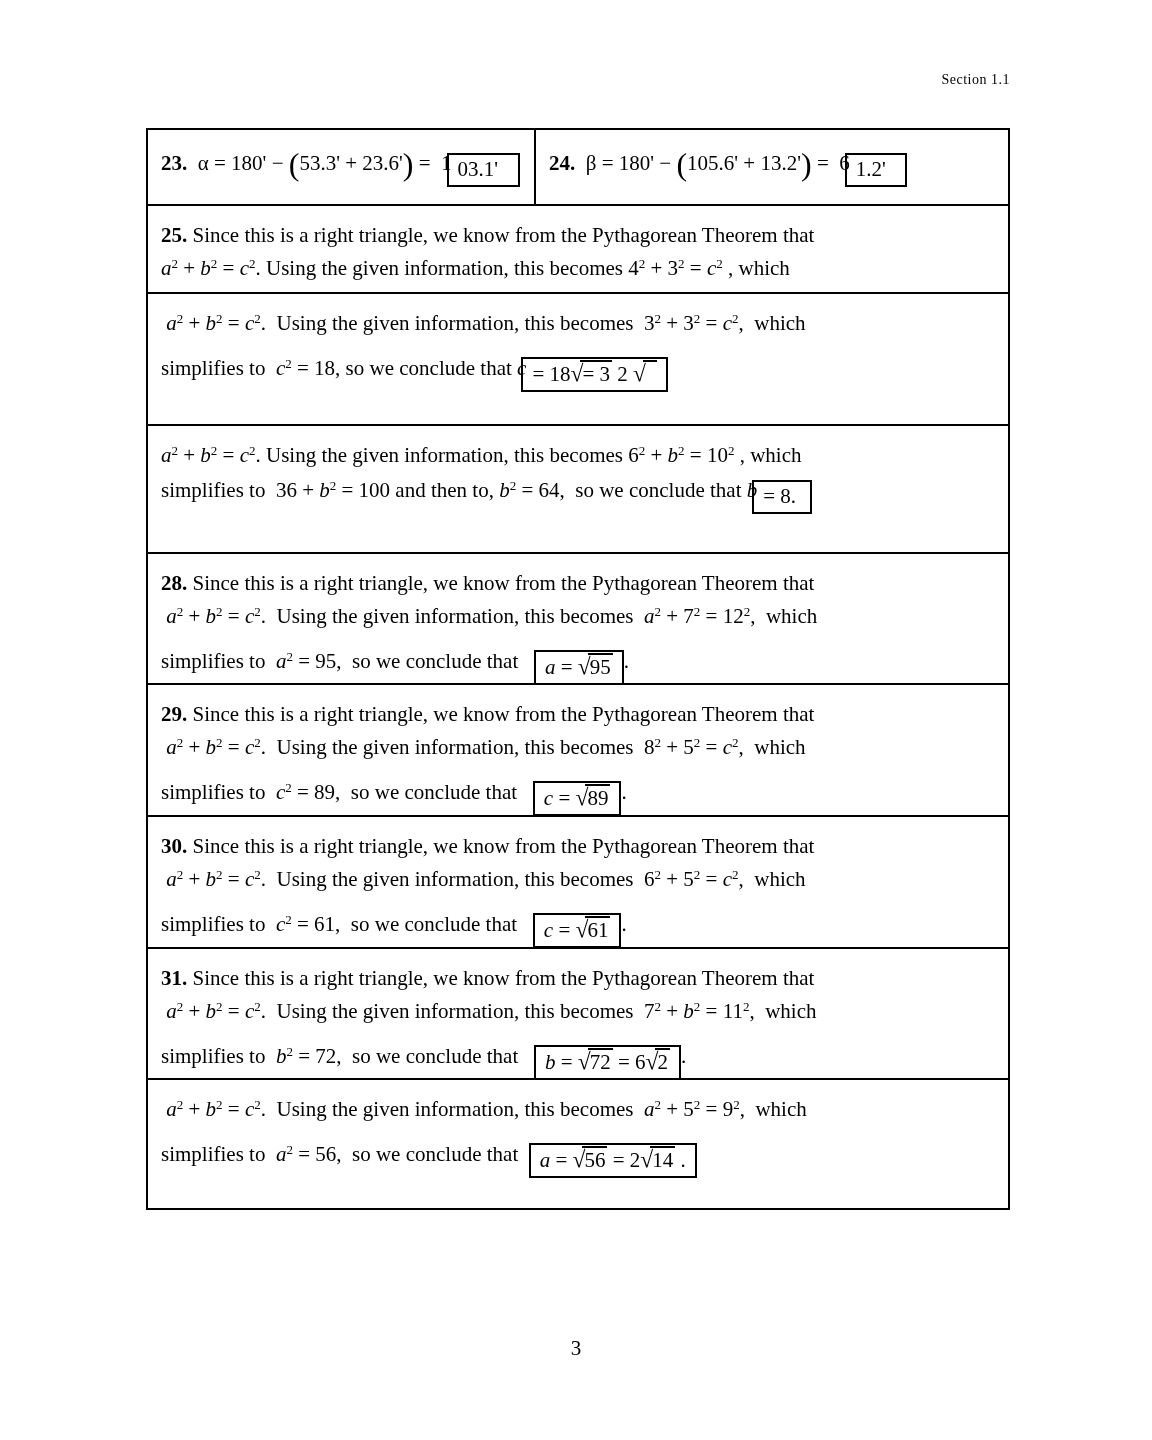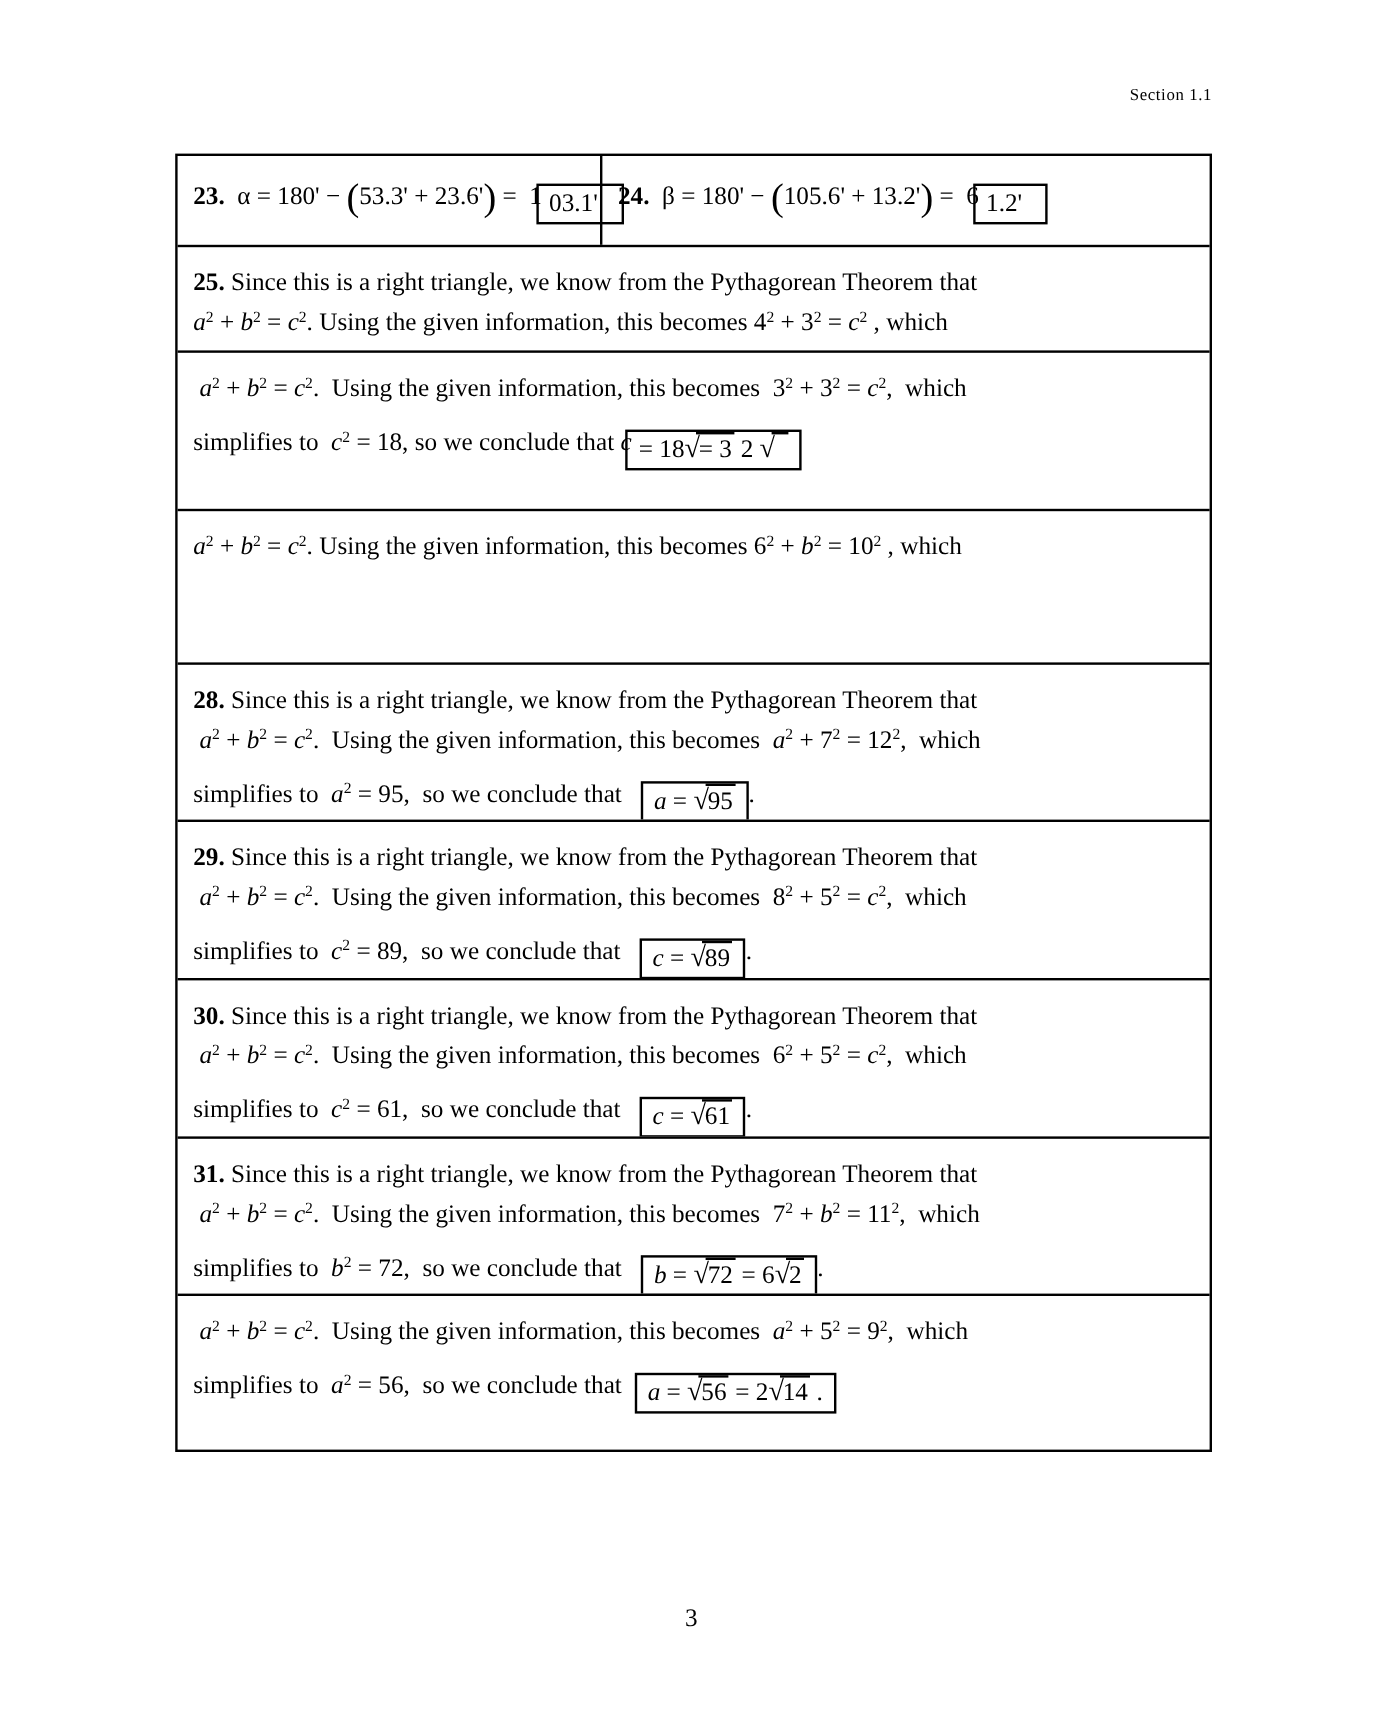--- a/index.html
+++ b/index.html
@@ -10,21 +10,21 @@
   .header{
     position:absolute;top:72px;right:142px;font-size:14px;letter-spacing:0.5px;
   }
   .solutions-table{
     position:absolute;left:146px;top:128px;width:864px;
     border:2px solid #000;box-sizing:border-box;background:#fff;
   }
   .top-row{display:flex;height:74px;box-sizing:border-box;}
   .top-cell{display:flex;align-items:center;padding-left:13px;box-sizing:border-box;
     font-size:22px;white-space:pre;}
-  .top-cell.left{width:354px;border-right:2px solid #000;}
+  .top-cell.left{width:388px;border-right:2px solid #000;}
   .top-cell.right{flex:1;}
   .prob{border-top:2px solid #000;box-sizing:border-box;padding:13px 10px 0 13px;overflow:hidden;}
   .r25{height:88px}.r26{height:132px}.r27{height:128px}.r28{height:131px}
   .r29{height:132px}.r30{height:132px}.r31{height:131px}.r32{height:130px}
   .line{font-size:21px;line-height:33px;white-space:pre;}
   .l3{margin-top:12px;}
   .g0{margin-top:0;}
   .g2{margin-top:2px;}
   .seg-b{font-weight:bold;}
   .seg-i{font-style:italic;}
@@ -60,20 +60,21 @@
       <div class="line"><span class="seg-i">a</span><span class="seg-p">2</span><span class="seg-n"> + </span><span class="seg-i">b</span><span class="seg-p">2</span><span class="seg-n"> = </span><span class="seg-i">c</span><span class="seg-p">2</span><span class="seg-n">. Using the given information, this becomes 4</span><span class="seg-p">2</span><span class="seg-n"> + 3</span><span class="seg-p">2</span><span class="seg-n"> = </span><span class="seg-i">c</span><span class="seg-p">2</span><span class="seg-n"> , which</span></div>
     </div>
 
     <div class="prob r26">
       <div class="line"><span class="seg-n"> </span><span class="seg-i">a</span><span class="seg-p">2</span><span class="seg-n"> + </span><span class="seg-i">b</span><span class="seg-p">2</span><span class="seg-n"> = </span><span class="seg-i">c</span><span class="seg-p">2</span><span class="seg-n">.  Using the given information, this becomes  3</span><span class="seg-p">2</span><span class="seg-n"> + 3</span><span class="seg-p">2</span><span class="seg-n"> = </span><span class="seg-i">c</span><span class="seg-p">2</span><span class="seg-n">,  which</span></div>
       <div class="line l3"><span class="seg-n">simplifies to  </span><span class="seg-i">c</span><span class="seg-p">2</span><span class="seg-n"> = 18, so we conclude that </span><span class="seg-i">c</span><span class="ansbox cut"><span class="seg-n">= 18</span><span class="sq"><span class="sq-sym">√</span><span class="sq-bar"><span class="seg-n">= 3</span></span></span><span class="seg-n"> 2 </span><span class="sq"><span class="sq-sym">√</span><span class="sq-bar"><span class="seg-n">  </span></span></span></span></div>
     </div>
 
     <div class="prob r27">
       <div class="line"><span class="seg-i">a</span><span class="seg-p">2</span><span class="seg-n"> + </span><span class="seg-i">b</span><span class="seg-p">2</span><span class="seg-n"> = </span><span class="seg-i">c</span><span class="seg-p">2</span><span class="seg-n">. Using the given information, this becomes 6</span><span class="seg-p">2</span><span class="seg-n"> + </span><span class="seg-i">b</span><span class="seg-p">2</span><span class="seg-n"> = 10</span><span class="seg-p">2</span><span class="seg-n"> , which</span></div>
+      <div class="line l3 g2"><span class="seg-n">simplifies to  36 + </span><span class="seg-i">b</span><span class="seg-p">2</span><span class="seg-n"> = 100 and then to, </span><span class="seg-i">b</span><span class="seg-p">2</span><span class="seg-n"> = 64,  so we conclude that </span><span class="seg-i">b</span><span class="ansbox cut"><span class="seg-n">= 8. </span></span></div>
     </div>
 
     <div class="prob r28">
       <div class="line"><span class="seg-b">28.</span><span class="seg-n"> Since this is a right triangle, we know from the Pythagorean Theorem that</span></div>
       <div class="line"><span class="seg-n"> </span><span class="seg-i">a</span><span class="seg-p">2</span><span class="seg-n"> + </span><span class="seg-i">b</span><span class="seg-p">2</span><span class="seg-n"> = </span><span class="seg-i">c</span><span class="seg-p">2</span><span class="seg-n">.  Using the given information, this becomes  </span><span class="seg-i">a</span><span class="seg-p">2</span><span class="seg-n"> + 7</span><span class="seg-p">2</span><span class="seg-n"> = 12</span><span class="seg-p">2</span><span class="seg-n">,  which</span></div>
       <div class="line l3"><span class="seg-n">simplifies to  </span><span class="seg-i">a</span><span class="seg-p">2</span><span class="seg-n"> = 95,  so we conclude that   </span><span class="ansbox"><span class="seg-i">a</span><span class="seg-n"> = </span><span class="sq"><span class="sq-sym">√</span><span class="sq-bar"><span class="seg-n">95</span></span></span></span><span class="seg-n">.</span></div>
     </div>
 
     <div class="prob r29">
       <div class="line"><span class="seg-b">29.</span><span class="seg-n"> Since this is a right triangle, we know from the Pythagorean Theorem that</span></div>

